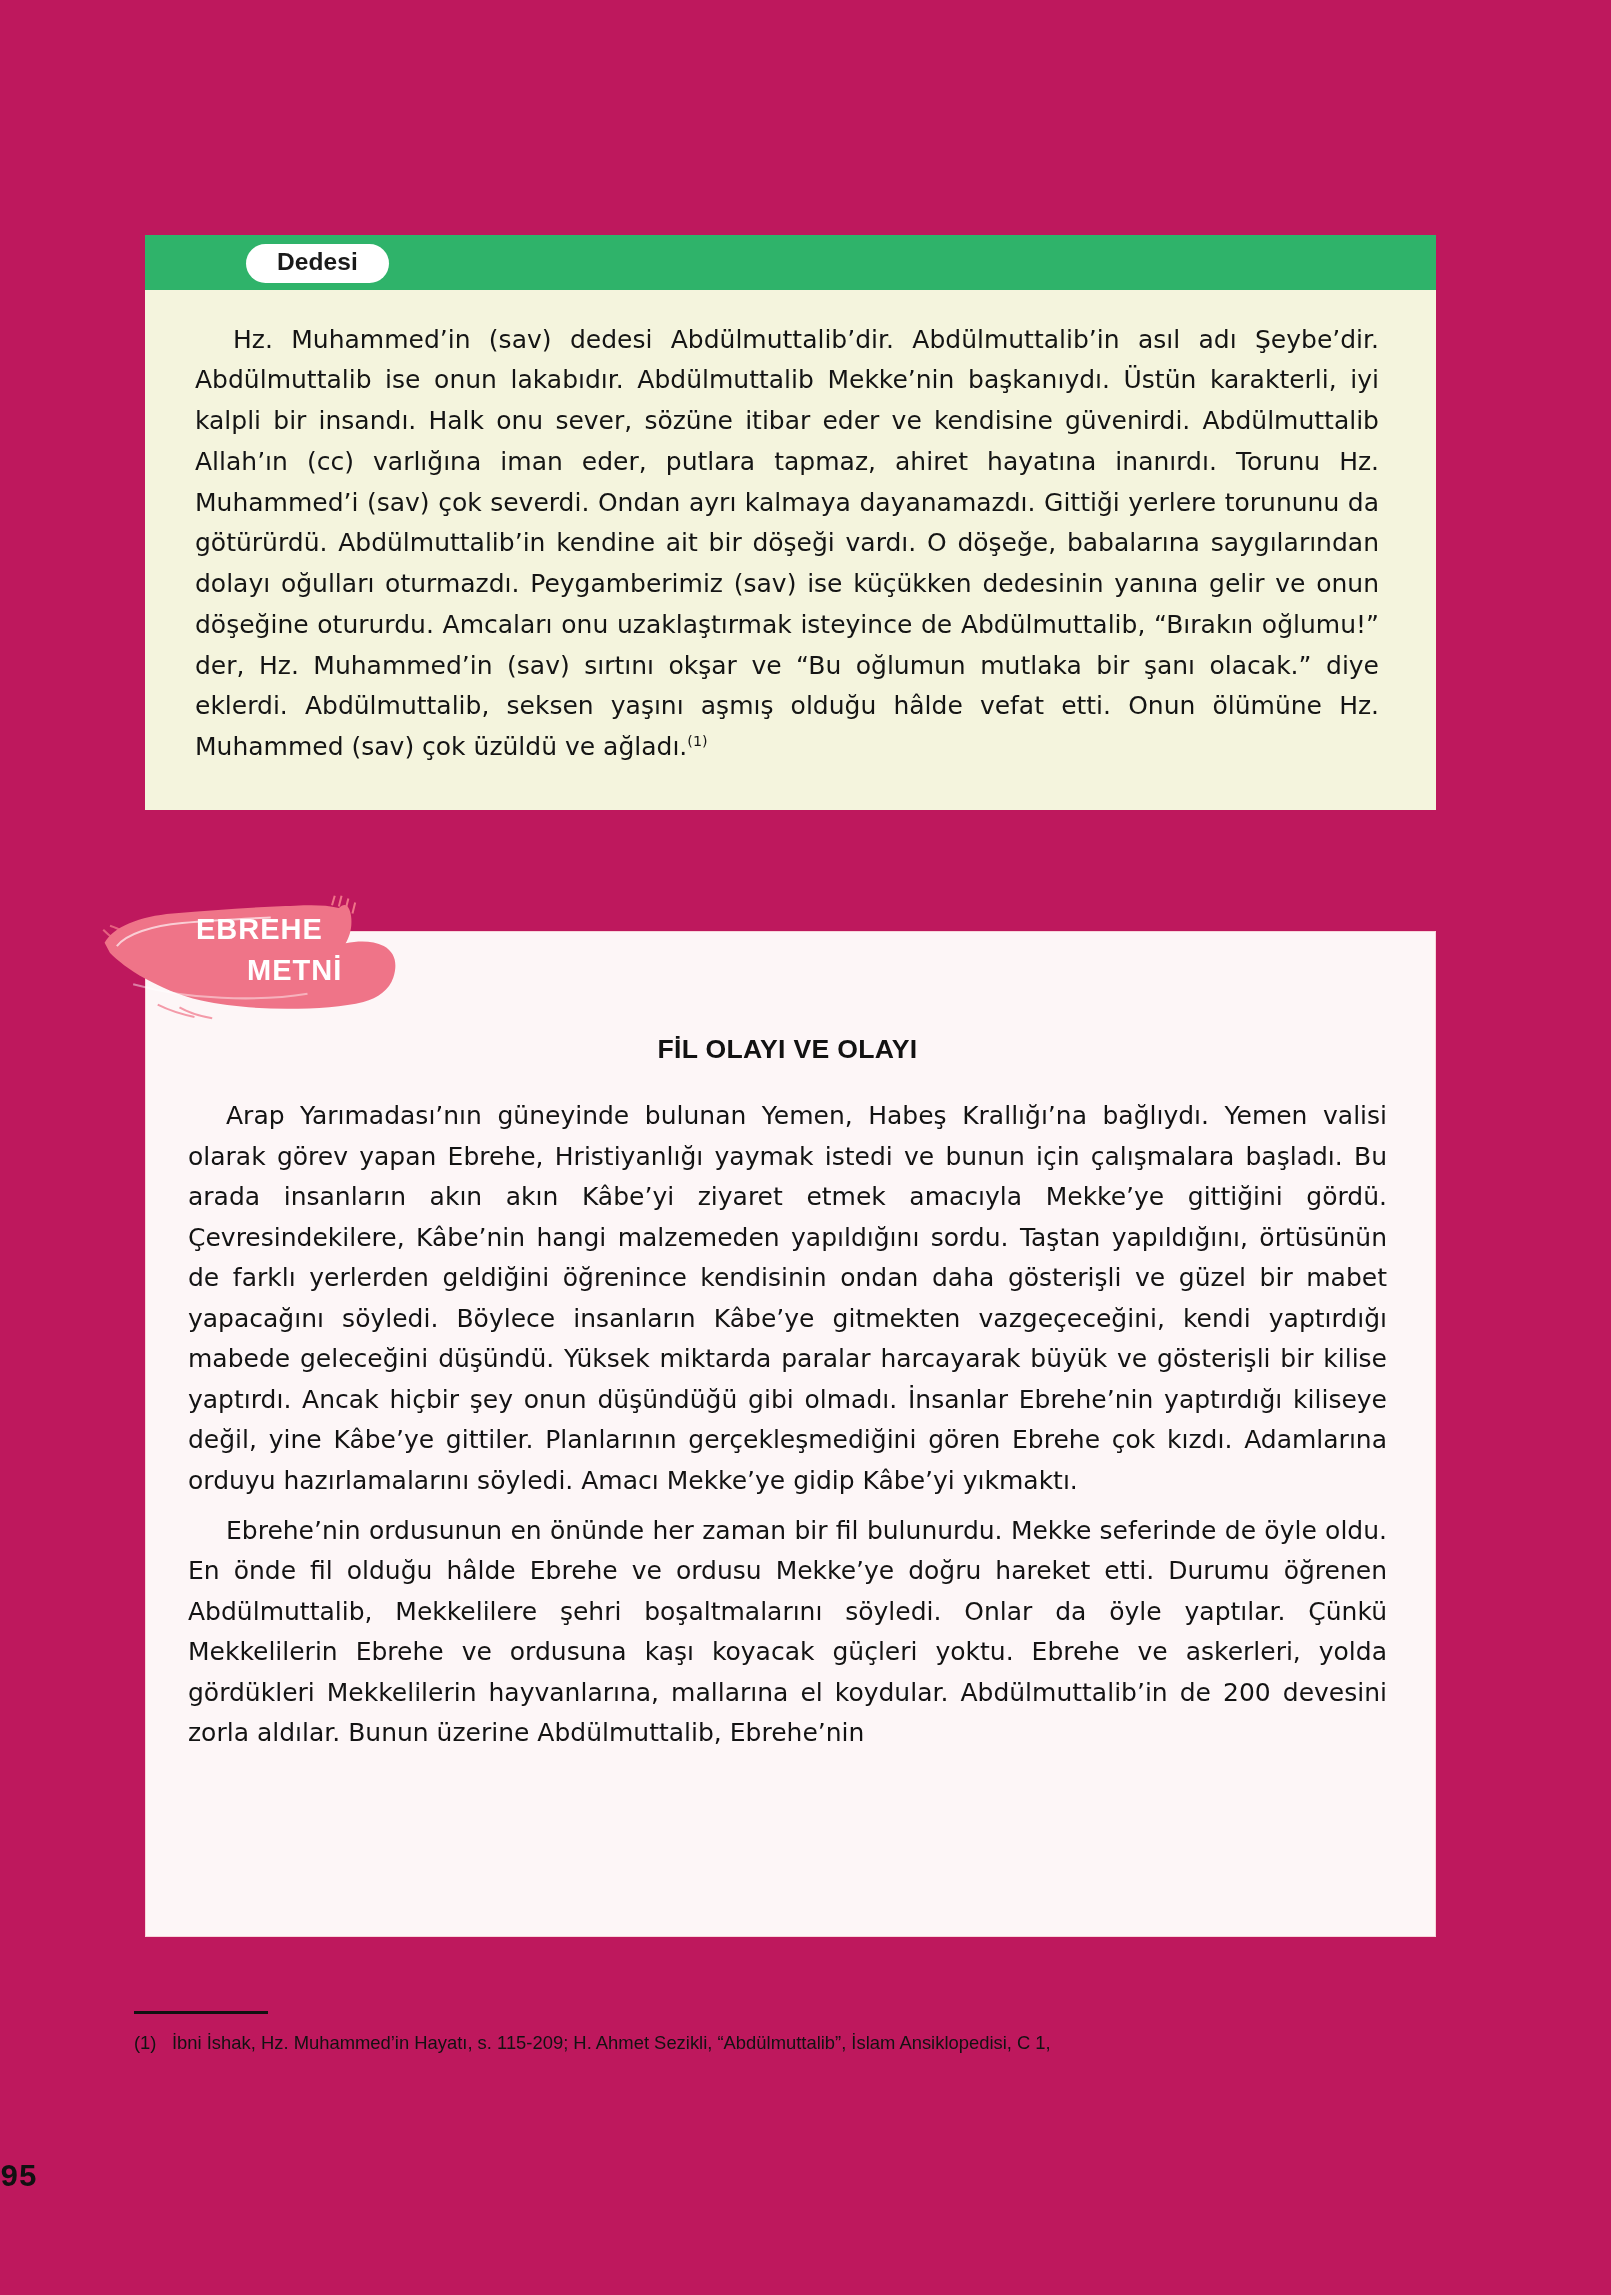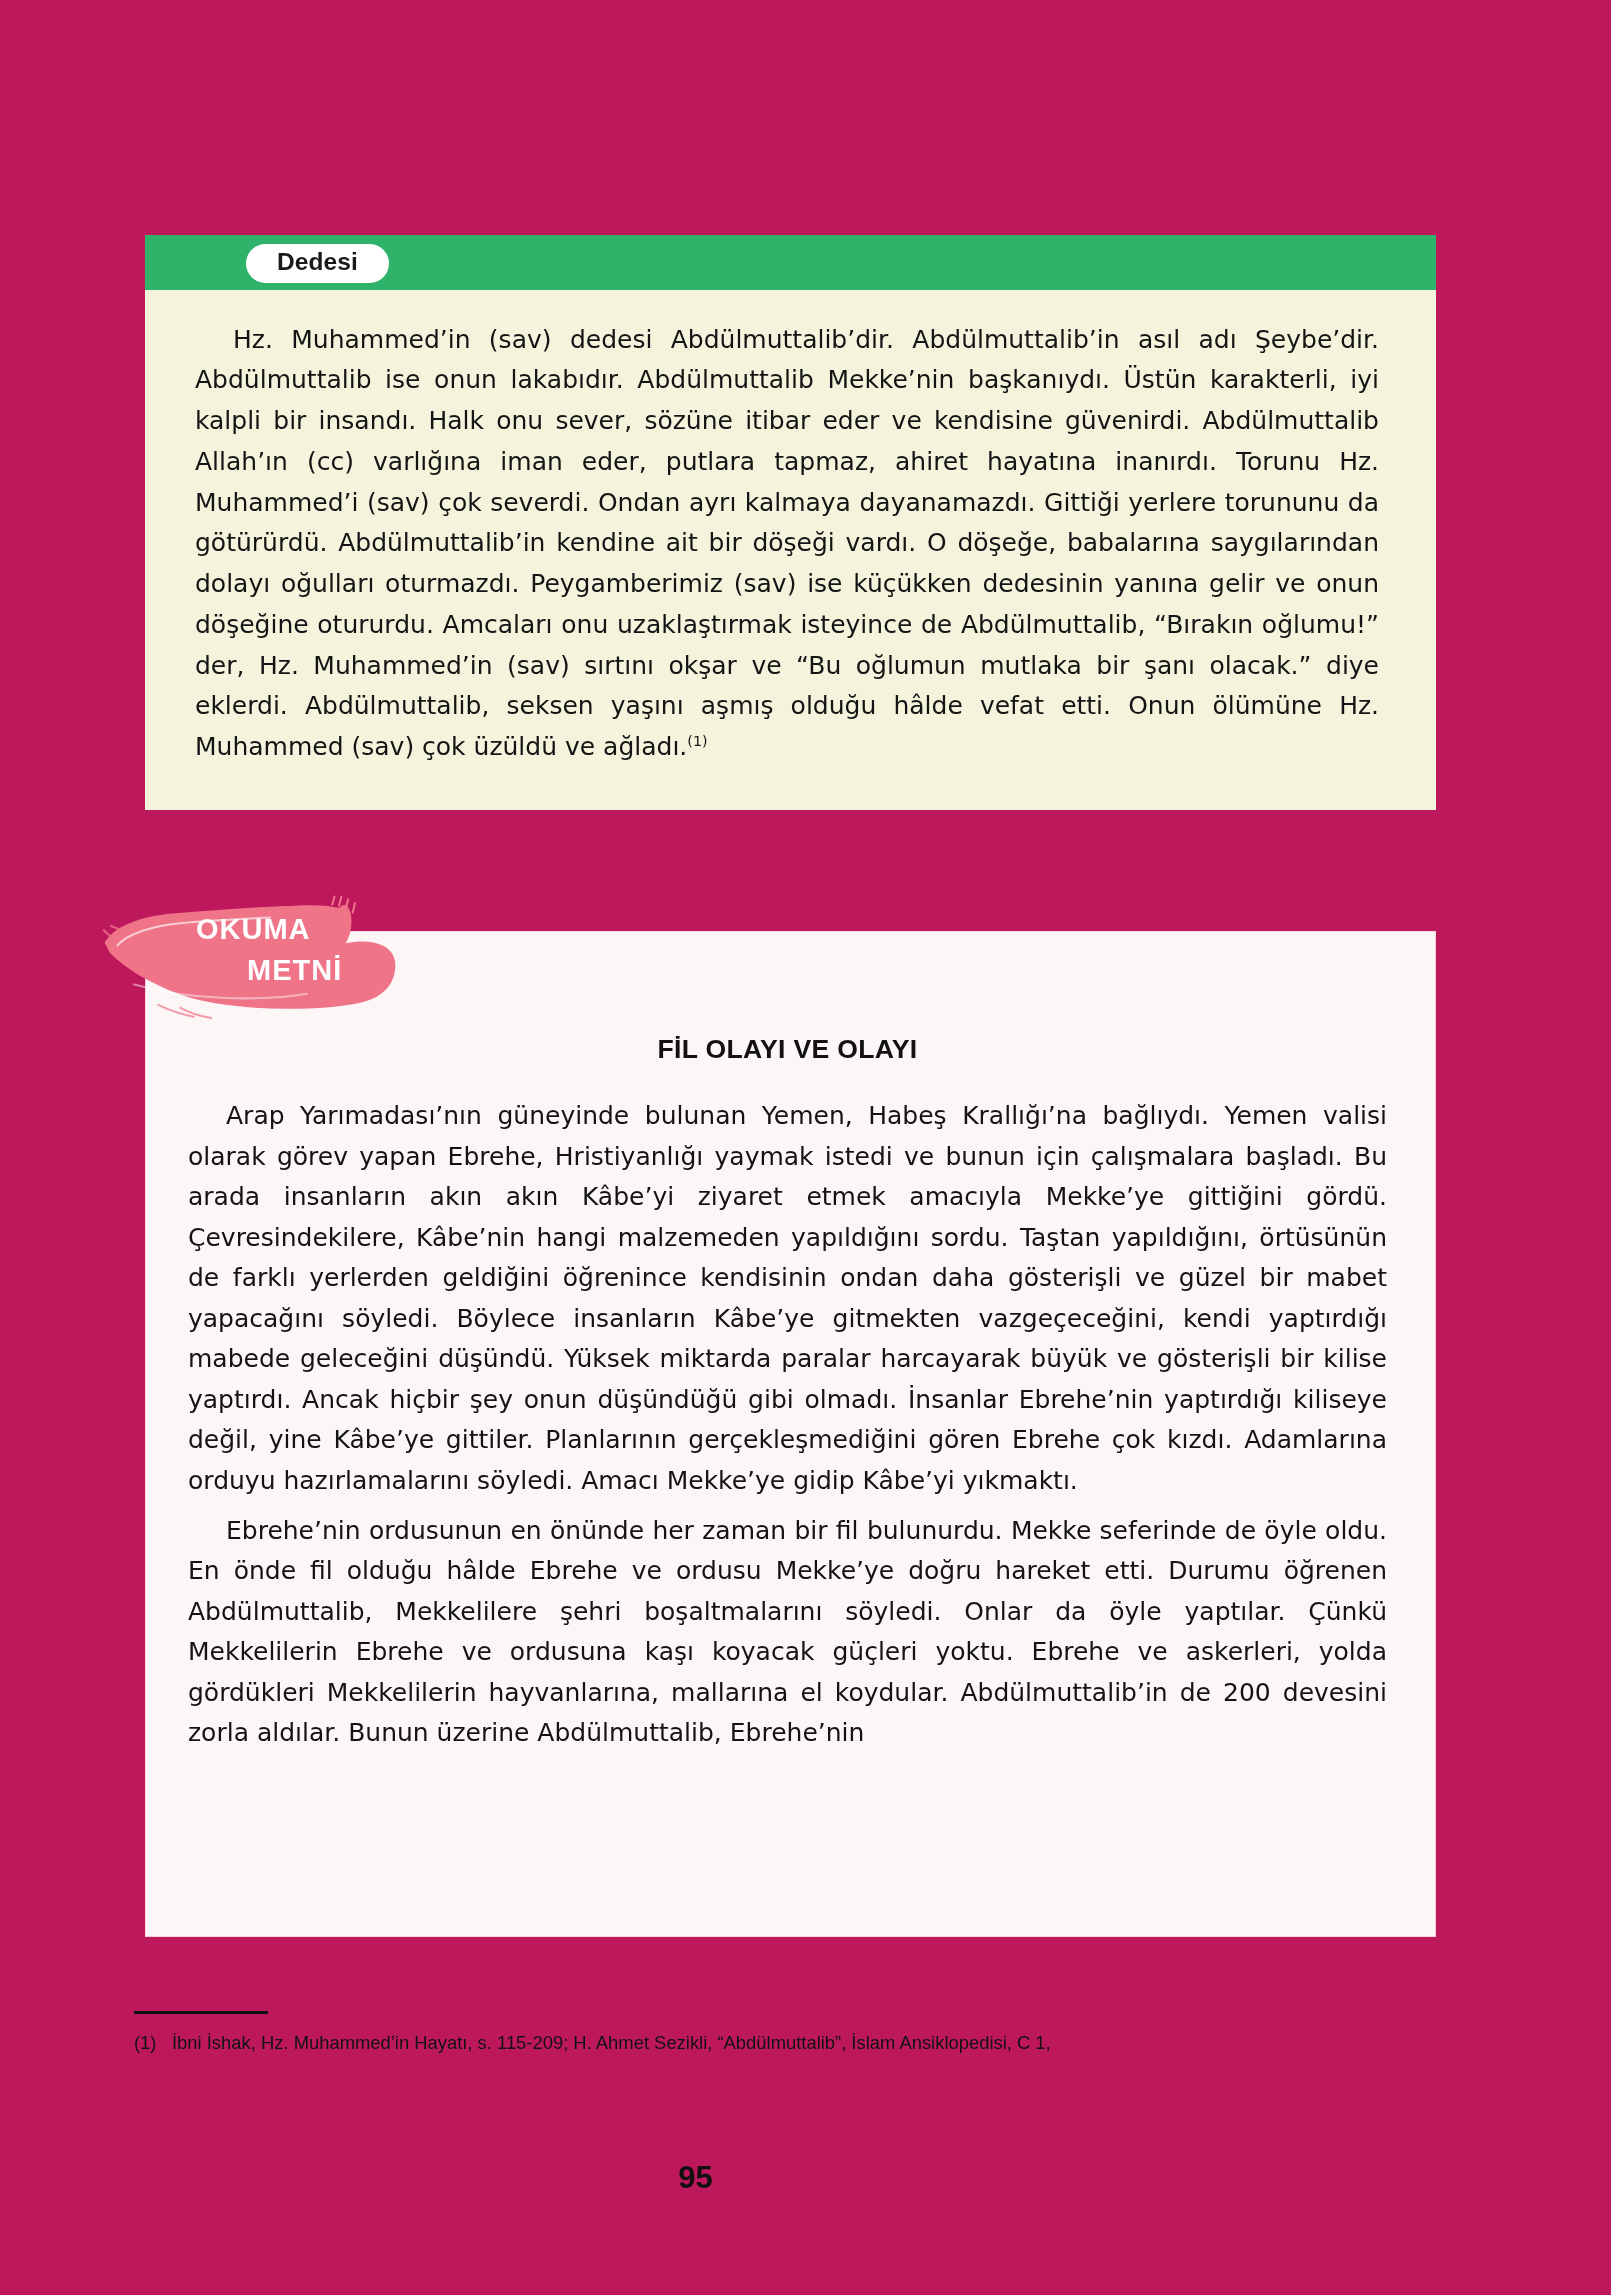--- a/index.html
+++ b/index.html
@@ -164,22 +164,21 @@
   }
   .footnote-text { flex: 1 1 auto; }
   .footnote-text .l2 { display: block; }
 
   
   .page-number {
     position: absolute;
     left: 0;
     top: 2160px;
     width: 1391px;
-    text-align: center;
-    font-family: Liberation Sans, sans-serif;
+    font-family: Liberation Mono, monospace;
     font-weight: bold;
     font-size: 31px;
     color: #111111;
   }
 </style>
 </head>
 <body>
 
 <div class="page">
 
@@ -204,21 +203,21 @@
                    C382,72 378,86 372,96 C392,92 412,92 428,100
                    C446,110 448,128 442,146 C436,164 420,176 398,182
                    C370,189 330,192 286,192 C240,192 196,188 160,180
                    C126,172 100,160 78,148 C54,135 36,120 26,110 Z" fill="#ef7488"></path>
           <path d="M36,100 C50,82 88,70 132,66 C180,62 222,60 262,58" stroke="#ffffff" stroke-width="3" fill="none" opacity="0.65"></path>
           <path d="M60,156 C96,166 140,174 190,176 C236,178 280,176 316,170" stroke="#ffffff" stroke-width="3" fill="none" opacity="0.45"></path>
           <path d="M352,40 L356,26 M362,42 L366,26 M372,46 L376,30 M382,52 L386,36" stroke="#ef7488" stroke-width="3" fill="none"></path>
           <path d="M30,88 C24,84 20,80 16,76 M44,78 C38,74 32,72 26,70" stroke="#ef7488" stroke-width="3" fill="none" opacity="0.8"></path>
           <path d="M96,186 C112,194 130,200 150,204 M128,190 C142,198 158,203 176,206" stroke="#ef7488" stroke-width="3" fill="none" opacity="0.7"></path>
         </svg>
-        <span class="badge-line1">OKUMA</span>
+        <span class="badge-line1">EBREHE</span>
         <span class="badge-line2">METNİ</span>
       </div>
 
       <h2 class="read-title">FİL OLAYI VE OLAYI</h2>
 
       <p class="read-p">Arap Yarımadası’nın güneyinde bulunan Yemen, Habeş Krallığı’na bağlıydı. Yemen valisi olarak görev yapan Ebrehe, Hristiyanlığı yaymak istedi ve bunun için çalışmalara başladı. Bu arada insanların akın akın Kâbe’yi ziyaret etmek amacıyla Mekke’ye gittiğini gördü. Çevresindekilere, Kâbe’nin hangi malzemeden yapıldığını sordu. Taştan yapıldığını, örtüsünün de farklı yerlerden geldiğini öğrenince kendisinin ondan daha gösterişli ve güzel bir mabet yapacağını söyledi. Böylece insanların Kâbe’ye gitmekten vazgeçeceğini, kendi yaptırdığı mabede geleceğini düşündü. Yüksek miktarda paralar harcayarak büyük ve gösterişli bir kilise yaptırdı. Ancak hiçbir şey onun düşündüğü gibi olmadı. İnsanlar Ebrehe’nin yaptırdığı kiliseye değil, yine Kâbe’ye gittiler. Planlarının gerçekleşmediğini gören Ebrehe çok kızdı. Adamlarına orduyu hazırlamalarını söyledi. Amacı Mekke’ye gidip Kâbe’yi yıkmaktı.</p>
       <p class="read-p">Ebrehe’nin ordusunun en önünde her zaman bir fil bulunurdu. Mekke seferinde de öyle oldu. En önde fil olduğu hâlde Ebrehe ve ordusu Mekke’ye doğru hareket etti. Durumu öğrenen Abdülmuttalib, Mekkelilere şehri boşaltmalarını söyledi. Onlar da öyle yaptılar. Çünkü Mekkelilerin Ebrehe ve ordusuna kaşı koyacak güçleri yoktu. Ebrehe ve askerleri, yolda gördükleri Mekkelilerin hayvanlarına, mallarına el koydular. Abdülmuttalib’in de 200 devesini zorla aldılar. Bunun üzerine Abdülmuttalib, Ebrehe’nin</p>
     </div>
   </div>
 

